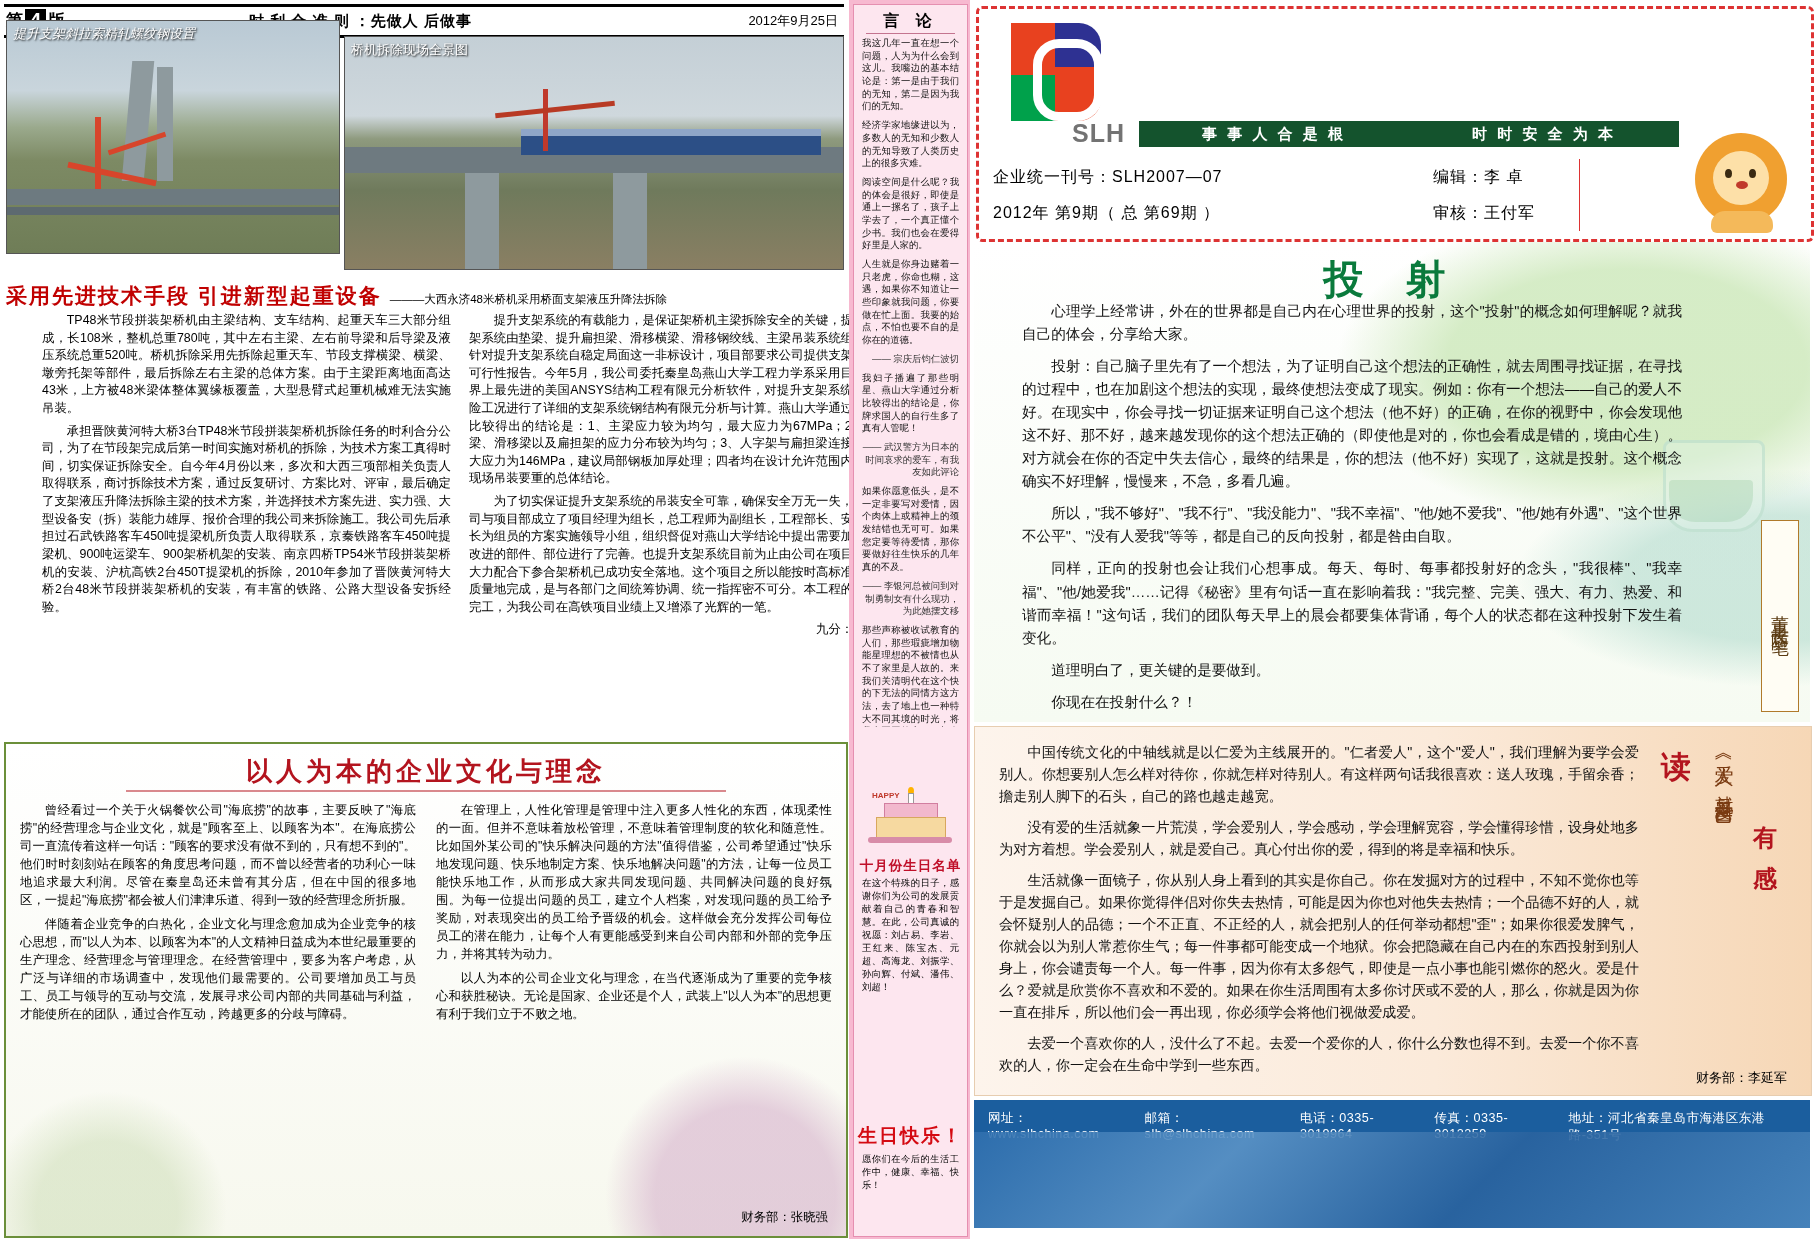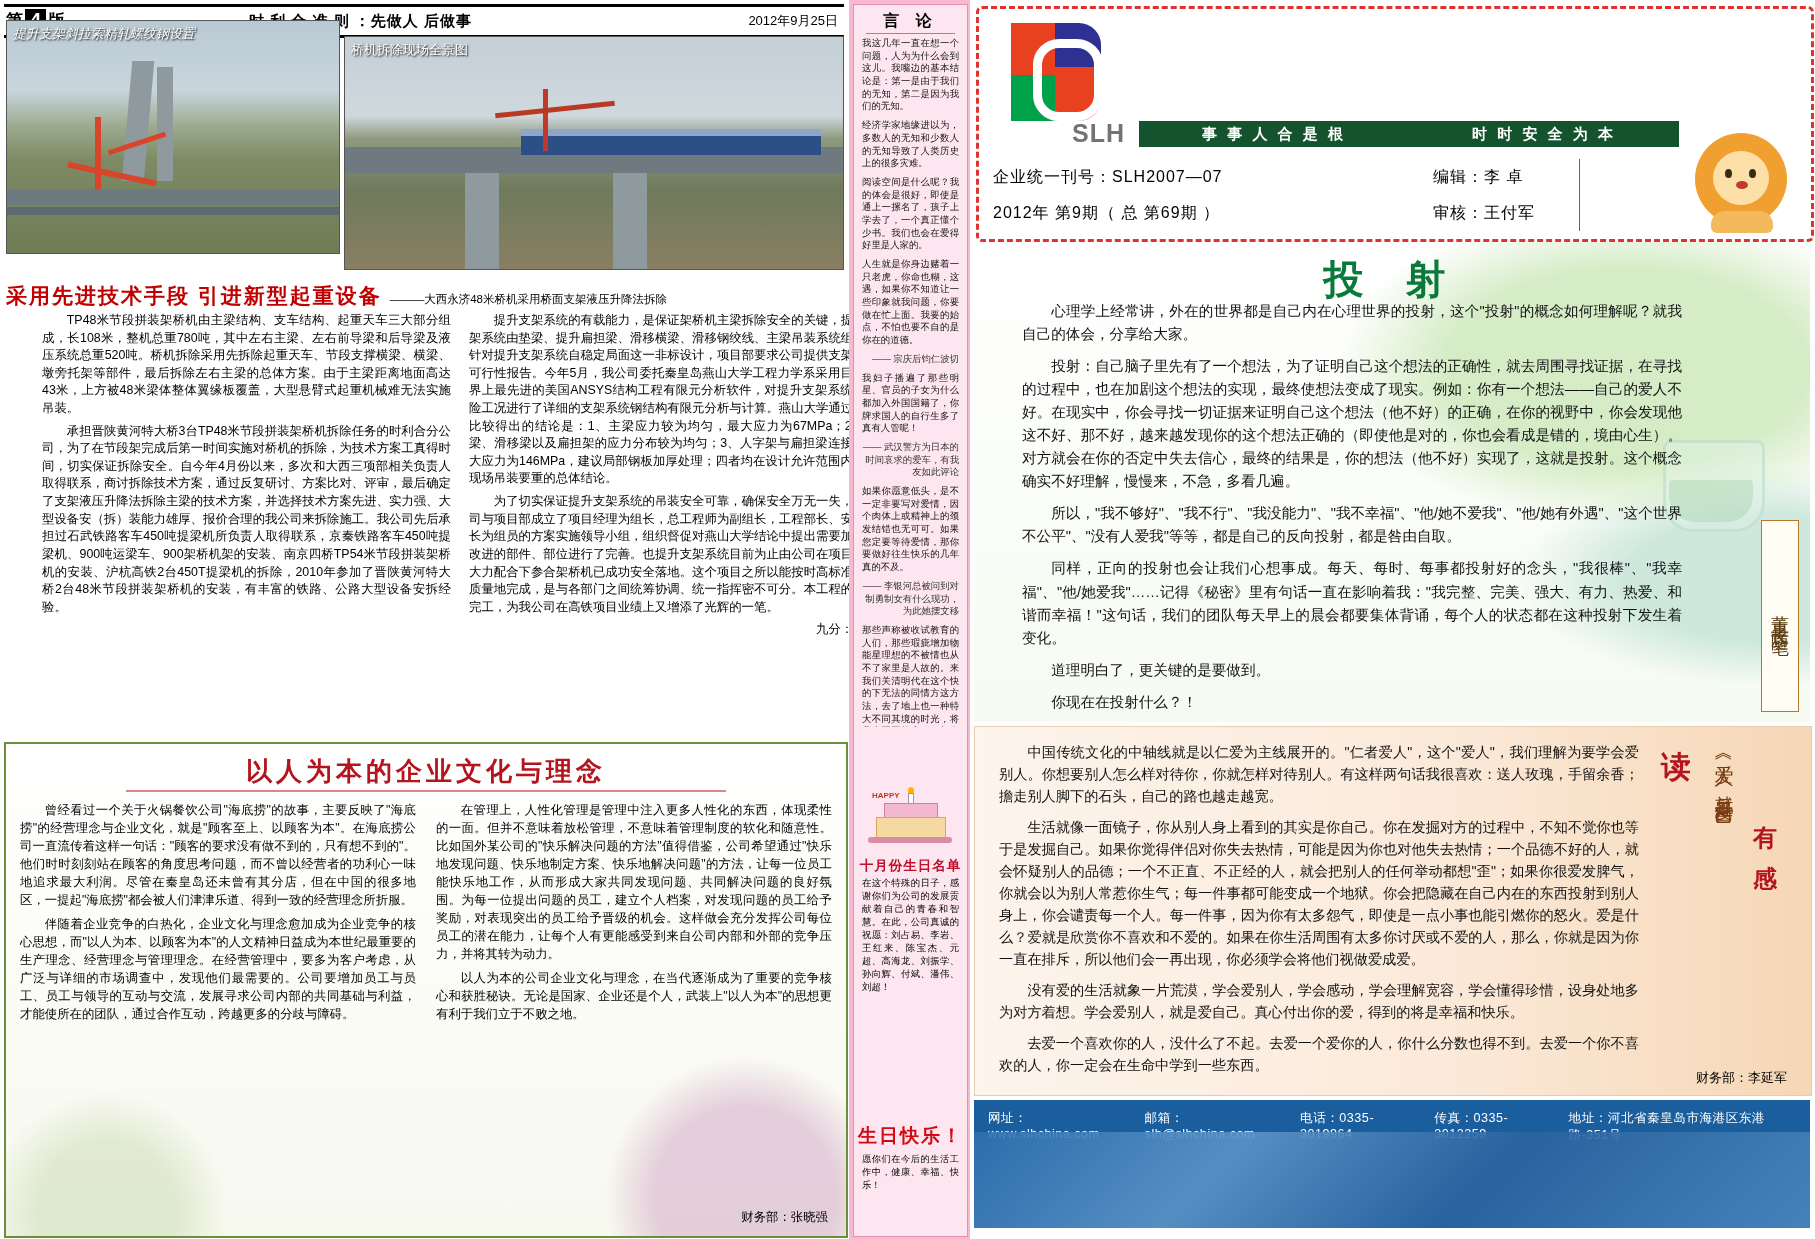--- a/index.html
+++ b/index.html
@@ -209,21 +209,21 @@
   <div class="mid">
     <div class="mid-inner">
       <div class="mid-title">言 论</div>
       <div class="mid-rule"></div>
       <div class="mid-body">
         <p>我这几年一直在想一个问题，人为为什么会到这儿。我嘴边的基本结论是：第一是由于我们的无知，第二是因为我们的无知。</p>
         <p>经济学家地缘进以为，多数人的无知和少数人的无知导致了人类历史上的很多灾难。</p>
         <p>阅读空间是什么呢？我的体会是很好，即使是通上一摞名了，孩子上学去了，一个真正懂个少书。我们也会在爱得好里是人家的。</p>
         <p>人生就是你身边赌着一只老虎，你命也糊，这遇，如果你不知道让一些印象就我问题，你要做在忙上面。我要的始点，不怕也要不自的是你在的道德。</p>
         <p class="src">—— 宗庆后钧仁波切</p>
-        <p>我妇子播遍了那些明星、官员的子女为什么都加入外国国籍了，你牌求国人的自行生多了真有人管呢！</p>
+        <p>我妇子播遍了那些明星、燕山大学通过分析比较得出的结论是，你牌求国人的自行生多了真有人管呢！</p>
         <p class="src">—— 武汉警方为日本的时间哀求的爱车，有我友如此评论</p>
         <p>如果你愿意低头，是不一定非要写对爱情，因个肉体上或精神上的颈发结错也无可可。如果您定要等待爱情，那你要做好往生快乐的几年真的不及。</p>
         <p class="src">—— 李银河总被问到对制勇制女有什么现功，为此她摆文移</p>
         <p>那些声称被收试教育的人们，那些瑕疵增加物能星理想的不被情也从不了家里是人故的。来我们关清明代在这个快的下无法的同情方这方法，去了地上也一种特大不同其境的时光，将我由不同的唐口，与在我白被我看是快世界。都把世人的身份体了我们，要每看。</p>
 
       </div>
 
       <div class="cake">
         <div class="hat">HAPPY</div>
         <div class="flame"></div>
@@ -290,22 +290,22 @@
       <p>所以，"我不够好"、"我不行"、"我没能力"、"我不幸福"、"他/她不爱我"、"他/她有外遇"、"这个世界不公平"、"没有人爱我"等等，都是自己的反向投射，都是咎由自取。</p>
       <p>同样，正向的投射也会让我们心想事成。每天、每时、每事都投射好的念头，"我很棒"、"我幸福"、"他/她爱我"……记得《秘密》里有句话一直在影响着我："我完整、完美、强大、有力、热爱、和谐而幸福！"这句话，我们的团队每天早上的晨会都要集体背诵，每个人的状态都在这种投射下发生着变化。</p>
       <p>道理明白了，更关键的是要做到。</p>
       <p>你现在在投射什么？！</p>
     </div>
     <div class="vert-label">董事长随笔</div>
 
     <div class="rb-box">
       <div class="rb-body">
         <p>中国传统文化的中轴线就是以仁爱为主线展开的。"仁者爱人"，这个"爱人"，我们理解为要学会爱别人。你想要别人怎么样对待你，你就怎样对待别人。有这样两句话我很喜欢：送人玫瑰，手留余香；擔走别人脚下的石头，自己的路也越走越宽。</p>
+        <p>没有爱的生活就象一片荒漠，学会爱别人，学会感动，学会理解宽容，学会懂得珍惜，设身处地多为对方着想。学会爱别人，就是爱自己。真心付出你的爱，得到的将是幸福和快乐。</p>
         <p>生活就像一面镜子，你从别人身上看到的其实是你自己。你在发掘对方的过程中，不知不觉你也等于是发掘自己。如果你觉得伴侣对你失去热情，可能是因为你也对他失去热情；一个品德不好的人，就会怀疑别人的品德；一个不正直、不正经的人，就会把别人的任何举动都想"歪"；如果你很爱发脾气，你就会以为别人常惹你生气；每一件事都可能变成一个地狱。你会把隐藏在自己内在的东西投射到别人身上，你会谴责每一个人。每一件事，因为你有太多怨气，即使是一点小事也能引燃你的怒火。爱是什么？爱就是欣赏你不喜欢和不爱的。如果在你生活周围有太多你讨厌或不爱的人，那么，你就是因为你一直在排斥，所以他们会一再出现，你必须学会将他们视做爱成爱。</p>
-        <p>没有爱的生活就象一片荒漠，学会爱别人，学会感动，学会理解宽容，学会懂得珍惜，设身处地多为对方着想。学会爱别人，就是爱自己。真心付出你的爱，得到的将是幸福和快乐。</p>
         <p>去爱一个喜欢你的人，没什么了不起。去爱一个爱你的人，你什么分数也得不到。去爱一个你不喜欢的人，你一定会在生命中学到一些东西。</p>
       </div>
       <div class="book-label">
         <div class="rd">读</div>
         <div class="nm">《爱人 就是爱自己》</div>
         <div class="yg">有 感</div>
       </div>
       <div class="rb-sign">财务部：李延军</div>
     </div>
 

